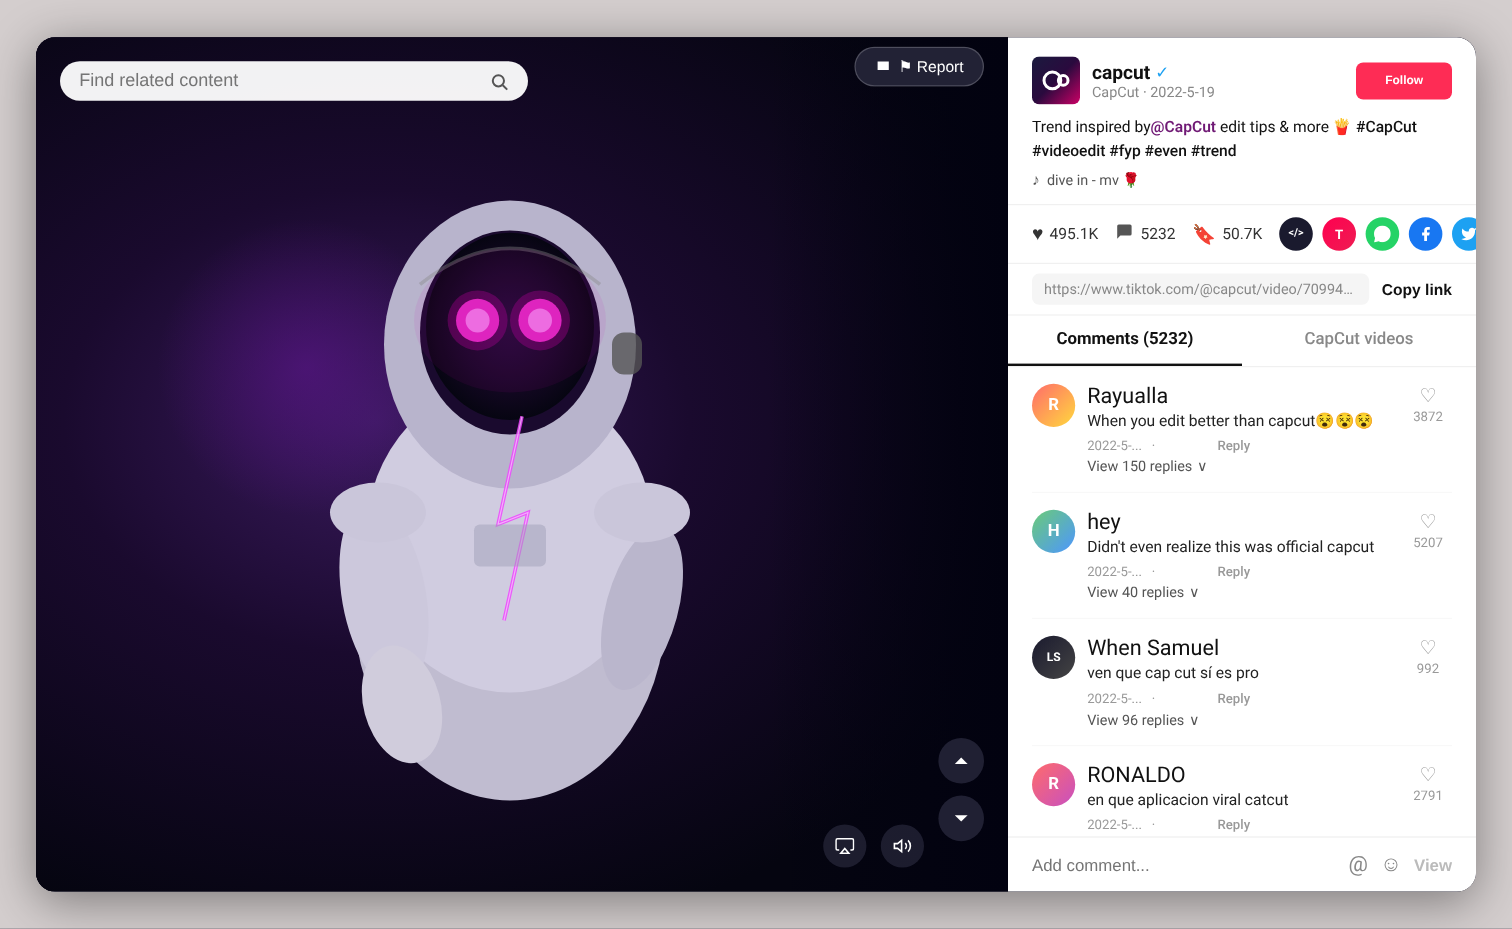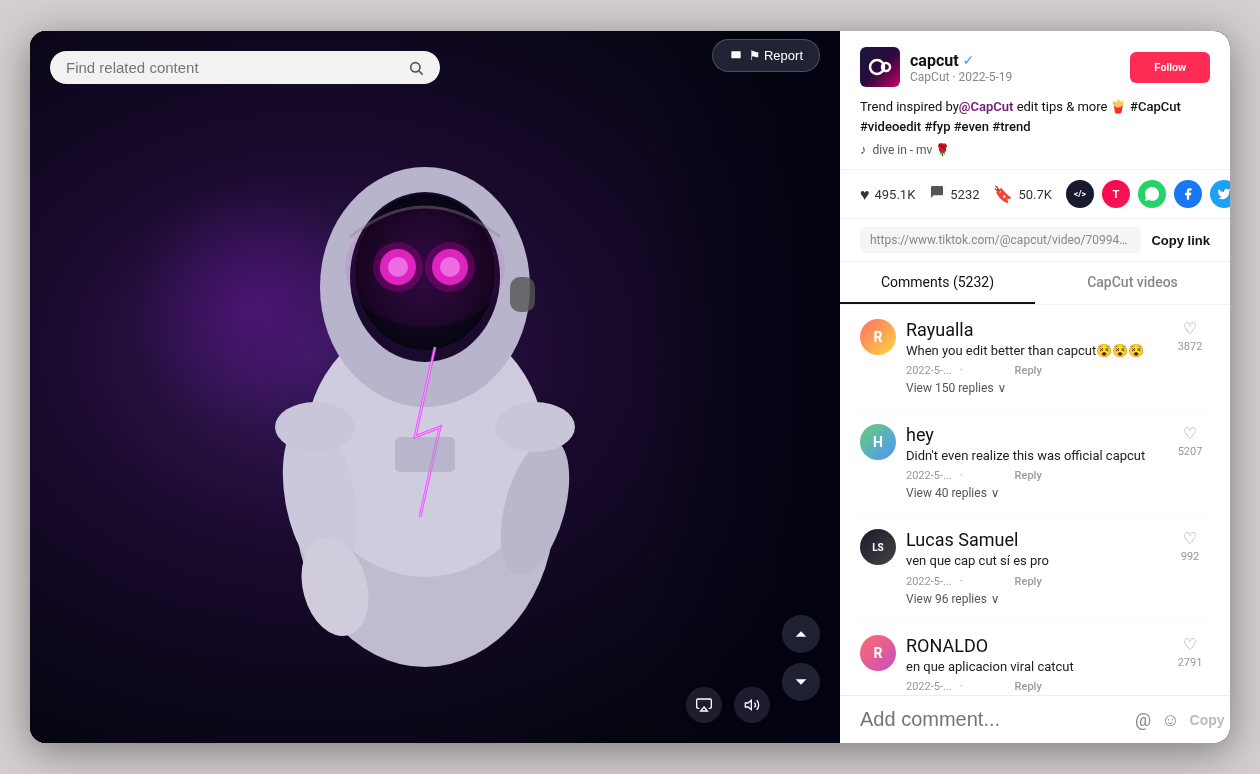--- a/index.html
+++ b/index.html
@@ -295,21 +295,21 @@
       padding: 12px;
       font-size: 14px;
       font-weight: 500;
       color: #888;
       cursor: pointer;
       border-bottom: 2px solid transparent;
     }
     .tab.active {
       color: #111;
       border-bottom: 2px solid #111;
-      font-weight: 400;
+      font-weight: 700;
     }
     .comments-list {
       flex: 1;
       overflow-y: auto;
       padding: 0 20px;
     }
     .comments-list::-webkit-scrollbar { width: 4px; }
     .comments-list::-webkit-scrollbar-thumb { background: #ddd; border-radius: 4px; }
     .comment-item {
       display: flex;
@@ -383,21 +383,21 @@
       align-items: center;
       padding: 12px 20px;
       border-top: 1px solid #eee;
       gap: 10px;
       background: #fff;
     }
     .comment-input {
       flex: 1;
       border: none;
       outline: none;
-      font-size: 20px;
+      font-size: 14px;
       color: #333;
       background: transparent;
     }
     .input-icons {
       display: flex;
       gap: 10px;
       align-items: center;
     }
     .input-icon {
       font-size: 18px;
@@ -652,21 +652,21 @@
         </div>
         <div class="comment-like">
           <span class="like-icon">♡</span>
           <span class="like-count">5207</span>
         </div>
       </div>
 
       <div class="comment-item">
         <div class="comment-avatar av3" style="font-size:10px;">LS</div>
         <div class="comment-body">
-          <div class="comment-username">Lucas Samuel</div>
+          <div class="comment-username">When Samuel</div>
           <div class="comment-text">ven que cap cut sí es pro</div>
           <div class="comment-meta">
             <span>2022-5-...</span>
             <span>·</span>
             <span class="comment-reply-link">Reply</span>
           </div>
           <div class="view-replies">
             <span>View 96 replies</span>
             <span>∨</span>
           </div>
@@ -705,16 +705,16 @@
       </div>
 
     </div>
 
     <div class="comment-input-row">
       <input class="comment-input" type="text" placeholder="Add comment..." style="">
       <div class="input-icons">
         <span class="input-icon">@</span>
         <span class="input-icon">☺</span>
       </div>
-      <button class="post-btn">Copy</button>
+      <button class="post-btn">View</button>
     </div>
   </div>
 </div>
 
 </body></html>

